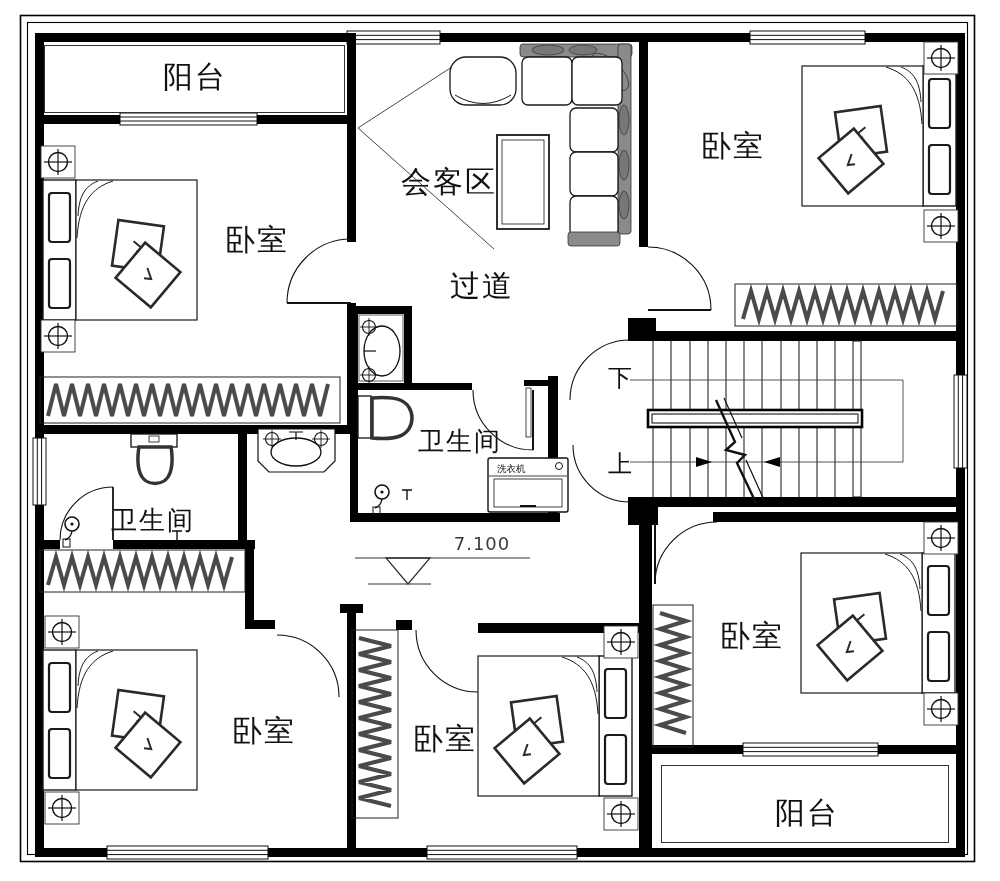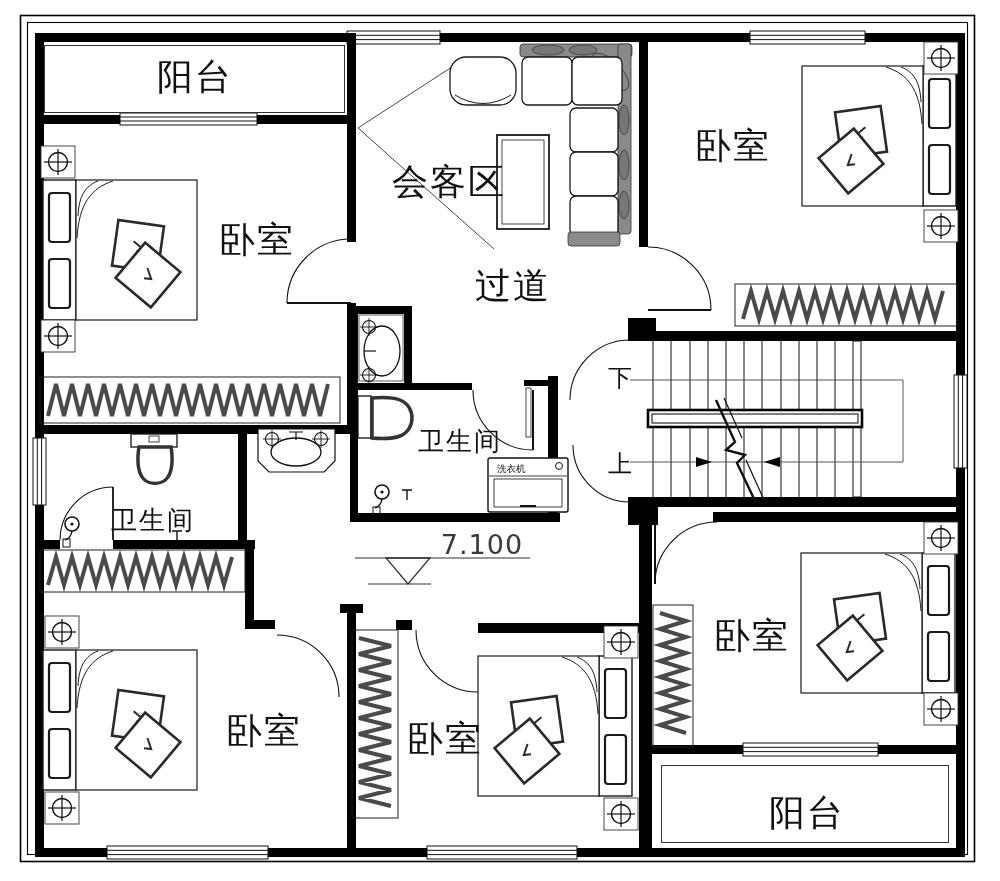--- a/index.html
+++ b/index.html
@@ -1,23 +1,23 @@
 <!DOCTYPE html>
 <html><head>
 <meta charset="utf-8">
 <style>
   html,body{margin:0;padding:0;background:#fff;}
   .plan{position:relative;width:1000px;height:881px;background:#fff;overflow:hidden;
         font-family:"DejaVu Sans","Liberation Sans",sans-serif;}
   .plan svg{position:absolute;left:0;top:0;}
   .lbl{position:absolute;transform:translate(-50%,-50%);color:#111;white-space:nowrap;
-       font-size:36px;letter-spacing:2px;line-height:1;}
+       font-size:30px;letter-spacing:2px;line-height:1;}
   .lbl.small{font-size:26px;}
   .lbl.tiny{font-size:24px;letter-spacing:0;}
-  .lbl.elev{font-size:27px;color:#3a3a3a;letter-spacing:1px;font-family:"DejaVu Sans",sans-serif;}
+  .lbl.elev{font-size:18px;color:#3a3a3a;letter-spacing:1px;font-family:"DejaVu Sans",sans-serif;}
 </style>
 </head>
 <body>
 
 <div class="plan">
 
 <svg width="1000" height="881" viewBox="0 0 1000 881">
   <defs>
     <g id="bed">
       <rect x="0" y="0" width="33" height="140" fill="#fff" stroke="#1a1a1a" stroke-width="1.4"></rect>
@@ -315,21 +315,21 @@
   <g stroke="#333" fill="none">
     <line x1="355" y1="558" x2="530" y2="558" stroke-width="1"></line>
     <path d="M 386 558 L 430 558 L 408 584 Z" stroke-width="1.3"></path>
     <line x1="368" y1="584" x2="431" y2="584" stroke-width="1"></line>
   </g>
 </svg>
 
 <div class="lbl" style="left:195px;top:77px">阳台</div>
 <div class="lbl" style="left:257px;top:240px">卧室</div>
 <div class="lbl" style="left:449px;top:182px">会客区</div>
-<div class="lbl" style="left:513px;top:286px">过道</div>
+<div class="lbl" style="left:482px;top:286px">过道</div>
 <div class="lbl" style="left:733px;top:146px">卧室</div>
 <div class="lbl small" style="left:153px;top:520px">卫生间</div>
 <div class="lbl small" style="left:460px;top:441px">卫生间</div>
 <div class="lbl tiny" style="left:620px;top:378px">下</div>
 <div class="lbl tiny" style="left:620px;top:464px">上</div>
 <div class="lbl elev" style="left:482px;top:544px">7.100</div>
 <div class="lbl" style="left:264px;top:731px">卧室</div>
 <div class="lbl" style="left:445px;top:739px">卧室</div>
 <div class="lbl" style="left:752px;top:636px">卧室</div>
 <div class="lbl" style="left:807px;top:813px">阳台</div>

